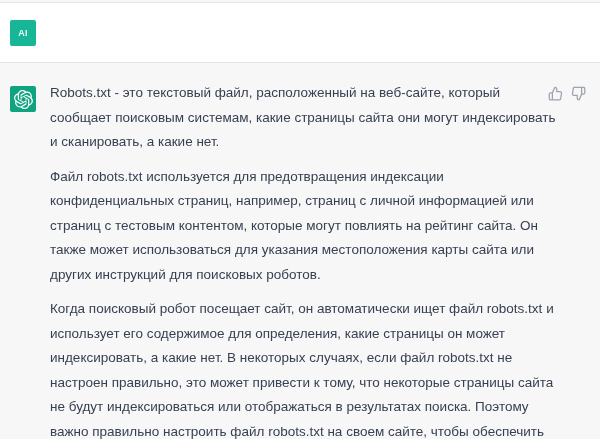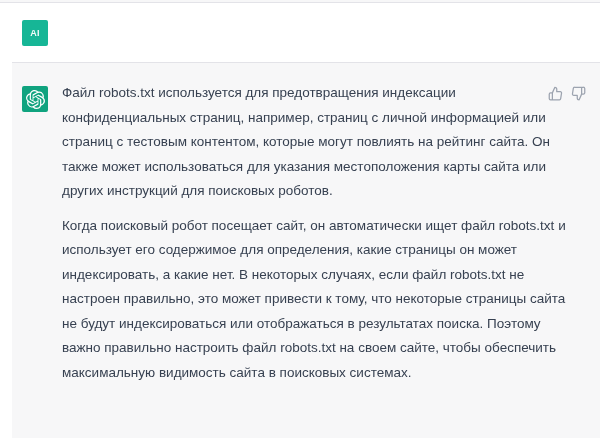--- a/index.html
+++ b/index.html
@@ -9,21 +9,20 @@
     background: #ffffff;
     font-family: "Liberation Sans", "DejaVu Sans", sans-serif;
     color: #374151;
   }
   .prev-strip {
     height: 3px; background: #f7f7f8; border-bottom: 1px solid #e3e3e8;
   }
   .msg-row {
     display: flex; gap: 14px;
     padding: 17px 15px 16px 10px;
-    margin-left: 12px;
   }
   .msg-row.user {
     background: #ffffff;
     border-bottom: 1px solid #e3e3e8;
     align-items: center;
     height: 60px;
   }
   .msg-row.assistant {
     background: #f7f7f8;
     align-items: flex-start;
@@ -81,20 +80,21 @@
 <div class="msg-row assistant">
   <div class="avatar assistant-avatar">
     <span style="display:flex;">
       <svg viewBox="0 0 24 24" xmlns="http://www.w3.org/2000/svg">
           <path d="M22.2819 9.8211a5.9847 5.9847 0 0 0-.5157-4.9108 6.0462 6.0462 0 0 0-6.5098-2.9A6.0651 6.0651 0 0 0 4.9807 4.1818a5.9847 5.9847 0 0 0-3.9977 2.9 6.0462 6.0462 0 0 0 .7427 7.0966 5.98 5.98 0 0 0 .511 4.9107 6.051 6.051 0 0 0 6.5146 2.9001A5.9847 5.9847 0 0 0 13.2599 24a6.0557 6.0557 0 0 0 5.7718-4.2058 5.9894 5.9894 0 0 0 3.9977-2.9001 6.0557 6.0557 0 0 0-.7475-7.073zM13.2599 22.4301a4.4755 4.4755 0 0 1-2.8764-1.0408l.1419-.0804 4.7783-2.7582a.7948.7948 0 0 0 .3927-.6813v-6.7369l2.02 1.1686a.071.071 0 0 1 .038.0615v5.5826a4.504 4.504 0 0 1-4.4945 4.4849zm-9.6607-4.1254a4.4708 4.4708 0 0 1-.5346-3.0137l.142.0852 4.783 2.7582a.7712.7712 0 0 0 .7806 0l5.8428-3.3685v2.3324a.0804.0804 0 0 1-.0332.0615L9.74 19.9502a4.4992 4.4992 0 0 1-6.1408-1.6455zM2.3408 7.8956a4.485 4.485 0 0 1 2.3655-1.9728V11.6a.7664.7664 0 0 0 .3879.6765l5.8144 3.3543-2.0201 1.1685a.0757.0757 0 0 1-.071 0l-4.8303-2.7865A4.504 4.504 0 0 1 2.3408 7.8956zm16.5963 3.8558L13.1038 8.364 15.1192 7.2a.0757.0757 0 0 1 .071 0l4.8303 2.7913a4.4944 4.4944 0 0 1-.6765 8.1042v-5.6772a.79.79 0 0 0-.4069-.6669zm2.0107-3.0231l-.142-.0852-4.7735-2.7818a.7759.7759 0 0 0-.7854 0L9.409 9.2297V6.8974a.0662.0662 0 0 1 .0284-.0615l4.8303-2.7866a4.4992 4.4992 0 0 1 6.6802 4.66zM8.3065 12.863l-2.02-1.1638a.0804.0804 0 0 1-.038-.0567V6.0742a4.4992 4.4992 0 0 1 7.3757-3.4537l-.142.0805L8.704 5.459a.7948.7948 0 0 0-.3927.6813zm1.0976-2.3654l2.602-1.4998 2.6069 1.4998v2.9994l-2.5974 1.4997-2.6067-1.4997z"></path>
         </svg>
     </span>
   </div>
 
   <div class="assistant-content">
+    <p>Robots.txt - это текстовый файл, расположенный на веб-сайте, который сообщает поисковым системам, какие страницы сайта они могут индексировать и сканировать, а какие нет.</p>
     <p>Файл robots.txt используется для предотвращения индексации конфиденциальных страниц, например, страниц с личной информацией или страниц с тестовым контентом, которые могут повлиять на рейтинг сайта. Он также может использоваться для указания местоположения карты сайта или других инструкций для поисковых роботов.</p>
     <p>Когда поисковый робот посещает сайт, он автоматически ищет файл robots.txt и использует его содержимое для определения, какие страницы он может индексировать, а какие нет. В некоторых случаях, если файл robots.txt не настроен правильно, это может привести к тому, что некоторые страницы сайта не будут индексироваться или отображаться в результатах поиска. Поэтому важно правильно настроить файл robots.txt на своем сайте, чтобы обеспечить максимальную видимость сайта в поисковых системах.</p>
   </div>
 
   <div class="actions">
     <button class="action-btn">
       <span style="display:flex;">
         <svg viewBox="0 0 24 24">
             <path d="M14 9V5a3 3 0 0 0-3-3l-4 9v11h11.28a2 2 0 0 0 2-1.7l1.38-9a2 2 0 0 0-2-2.3zM7 22H4a2 2 0 0 1-2-2v-7a2 2 0 0 1 2-2h3"></path>
           </svg>

